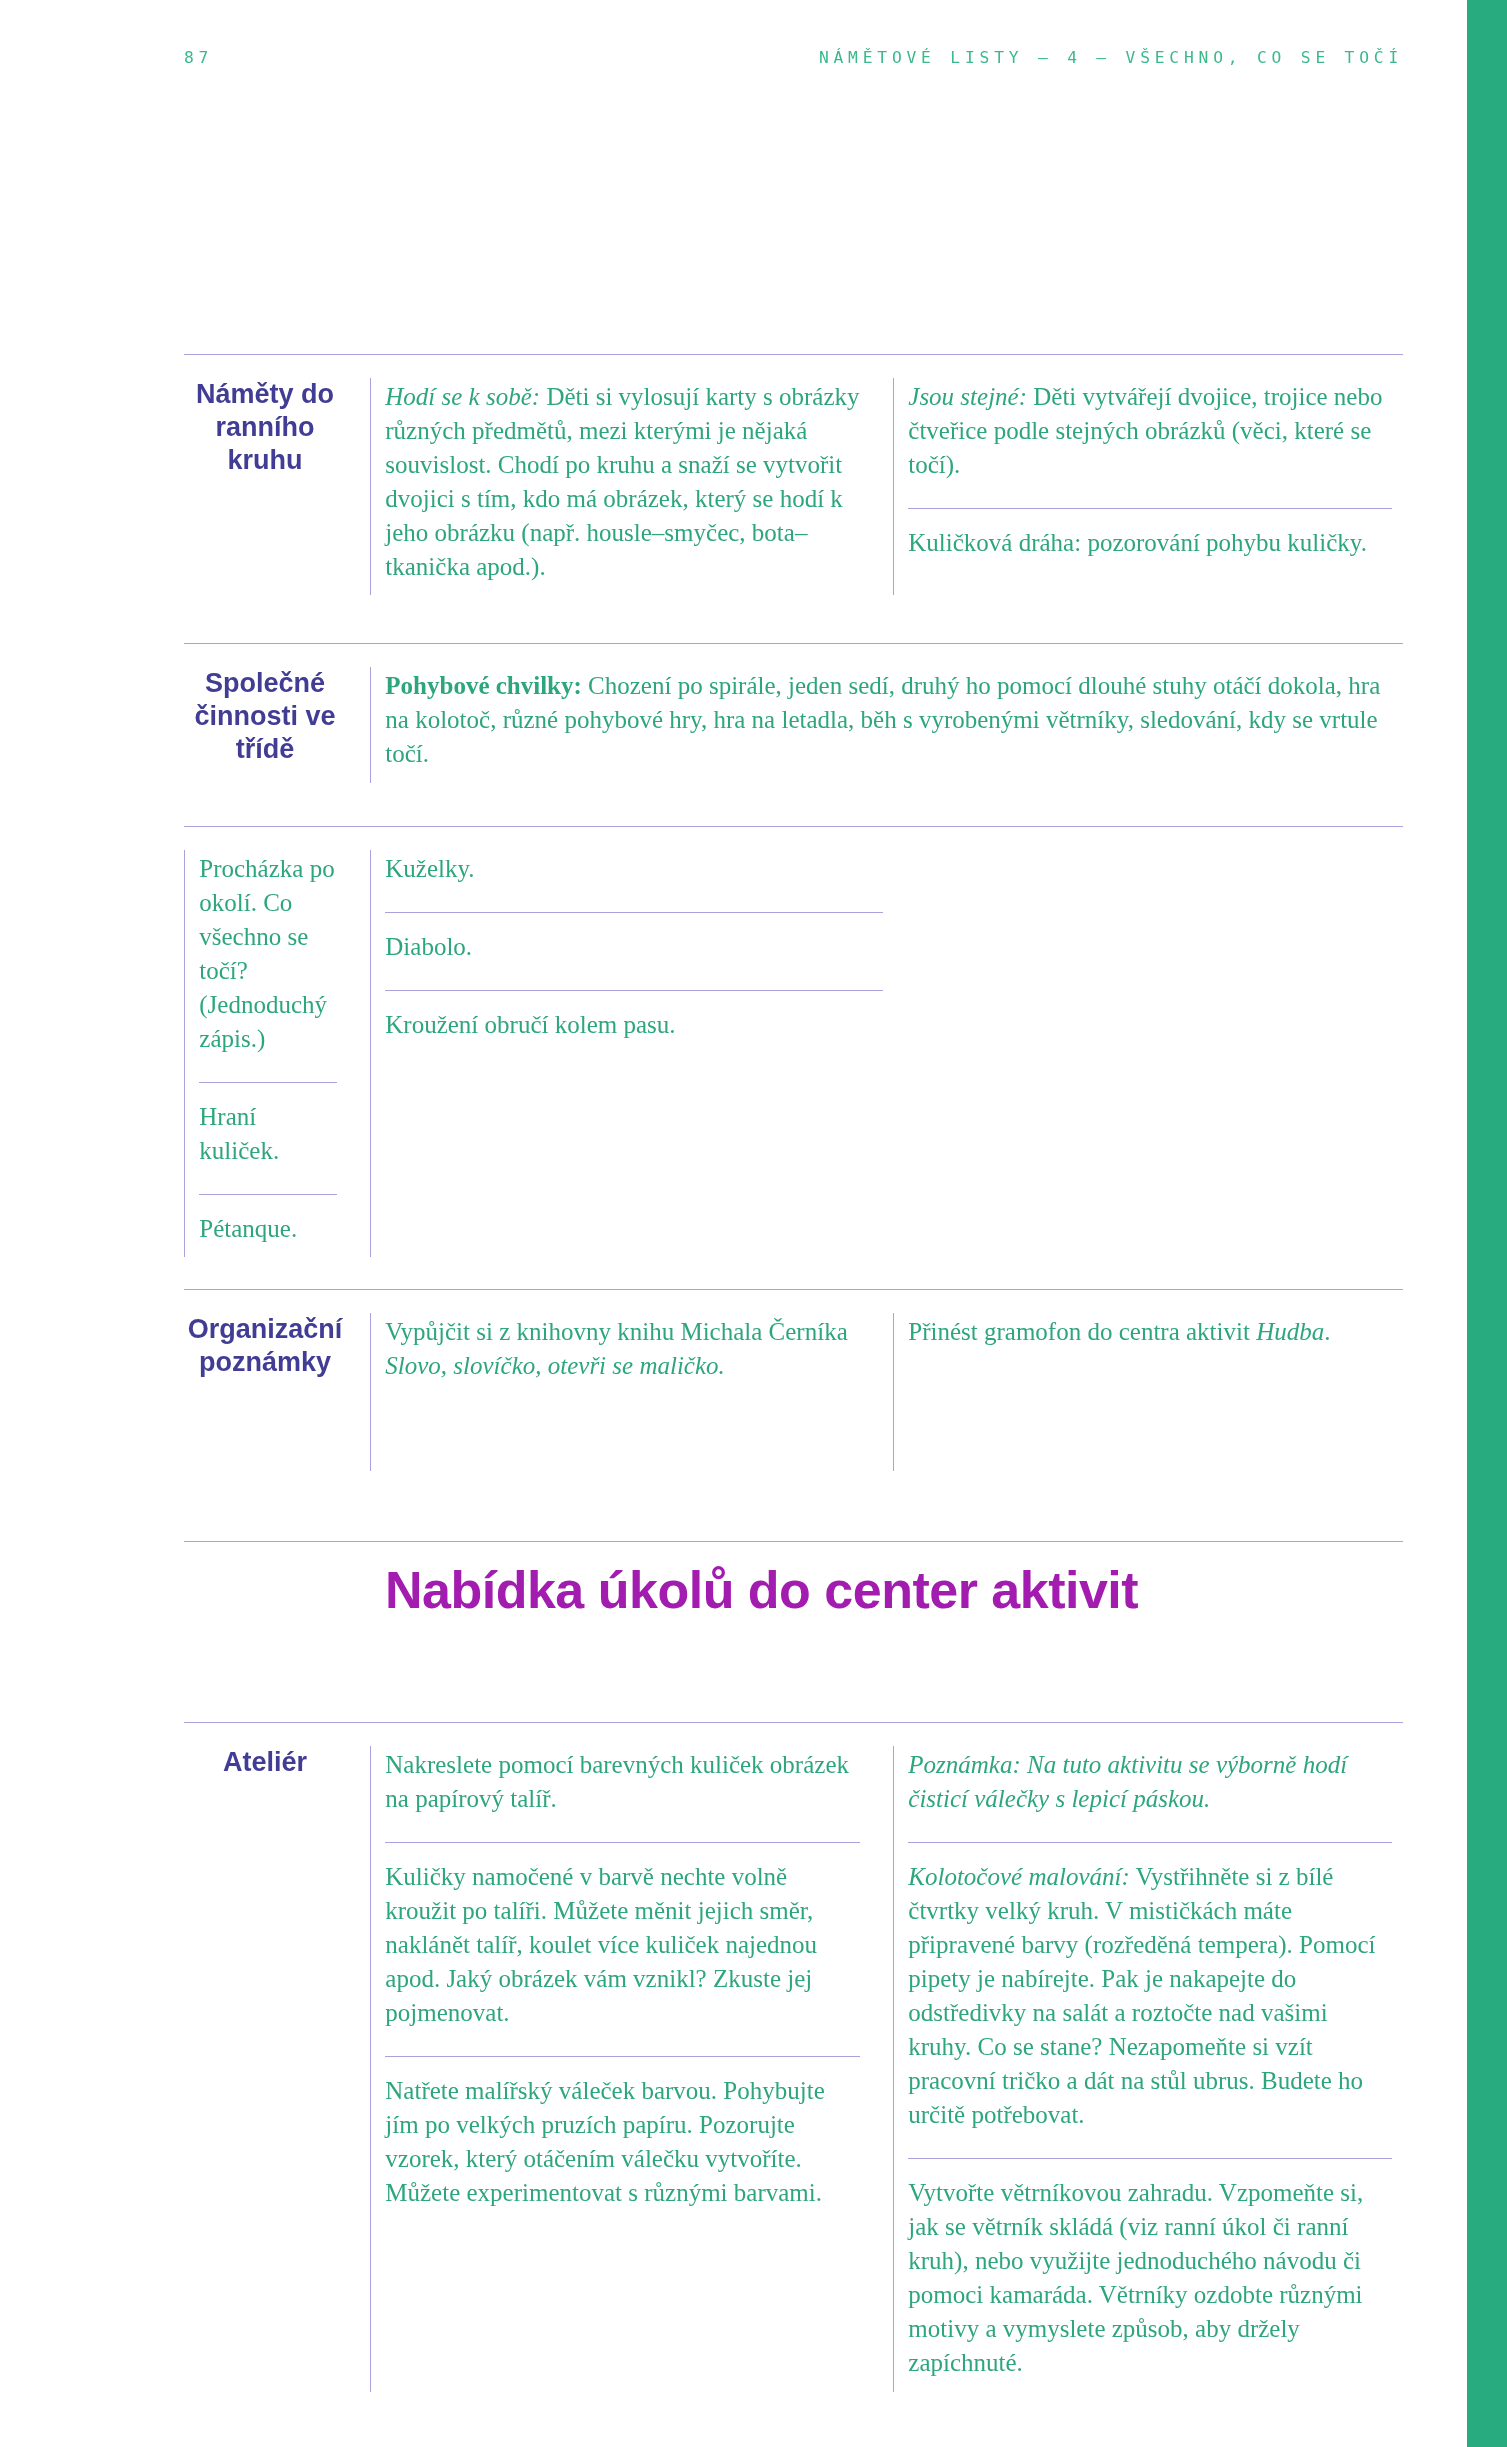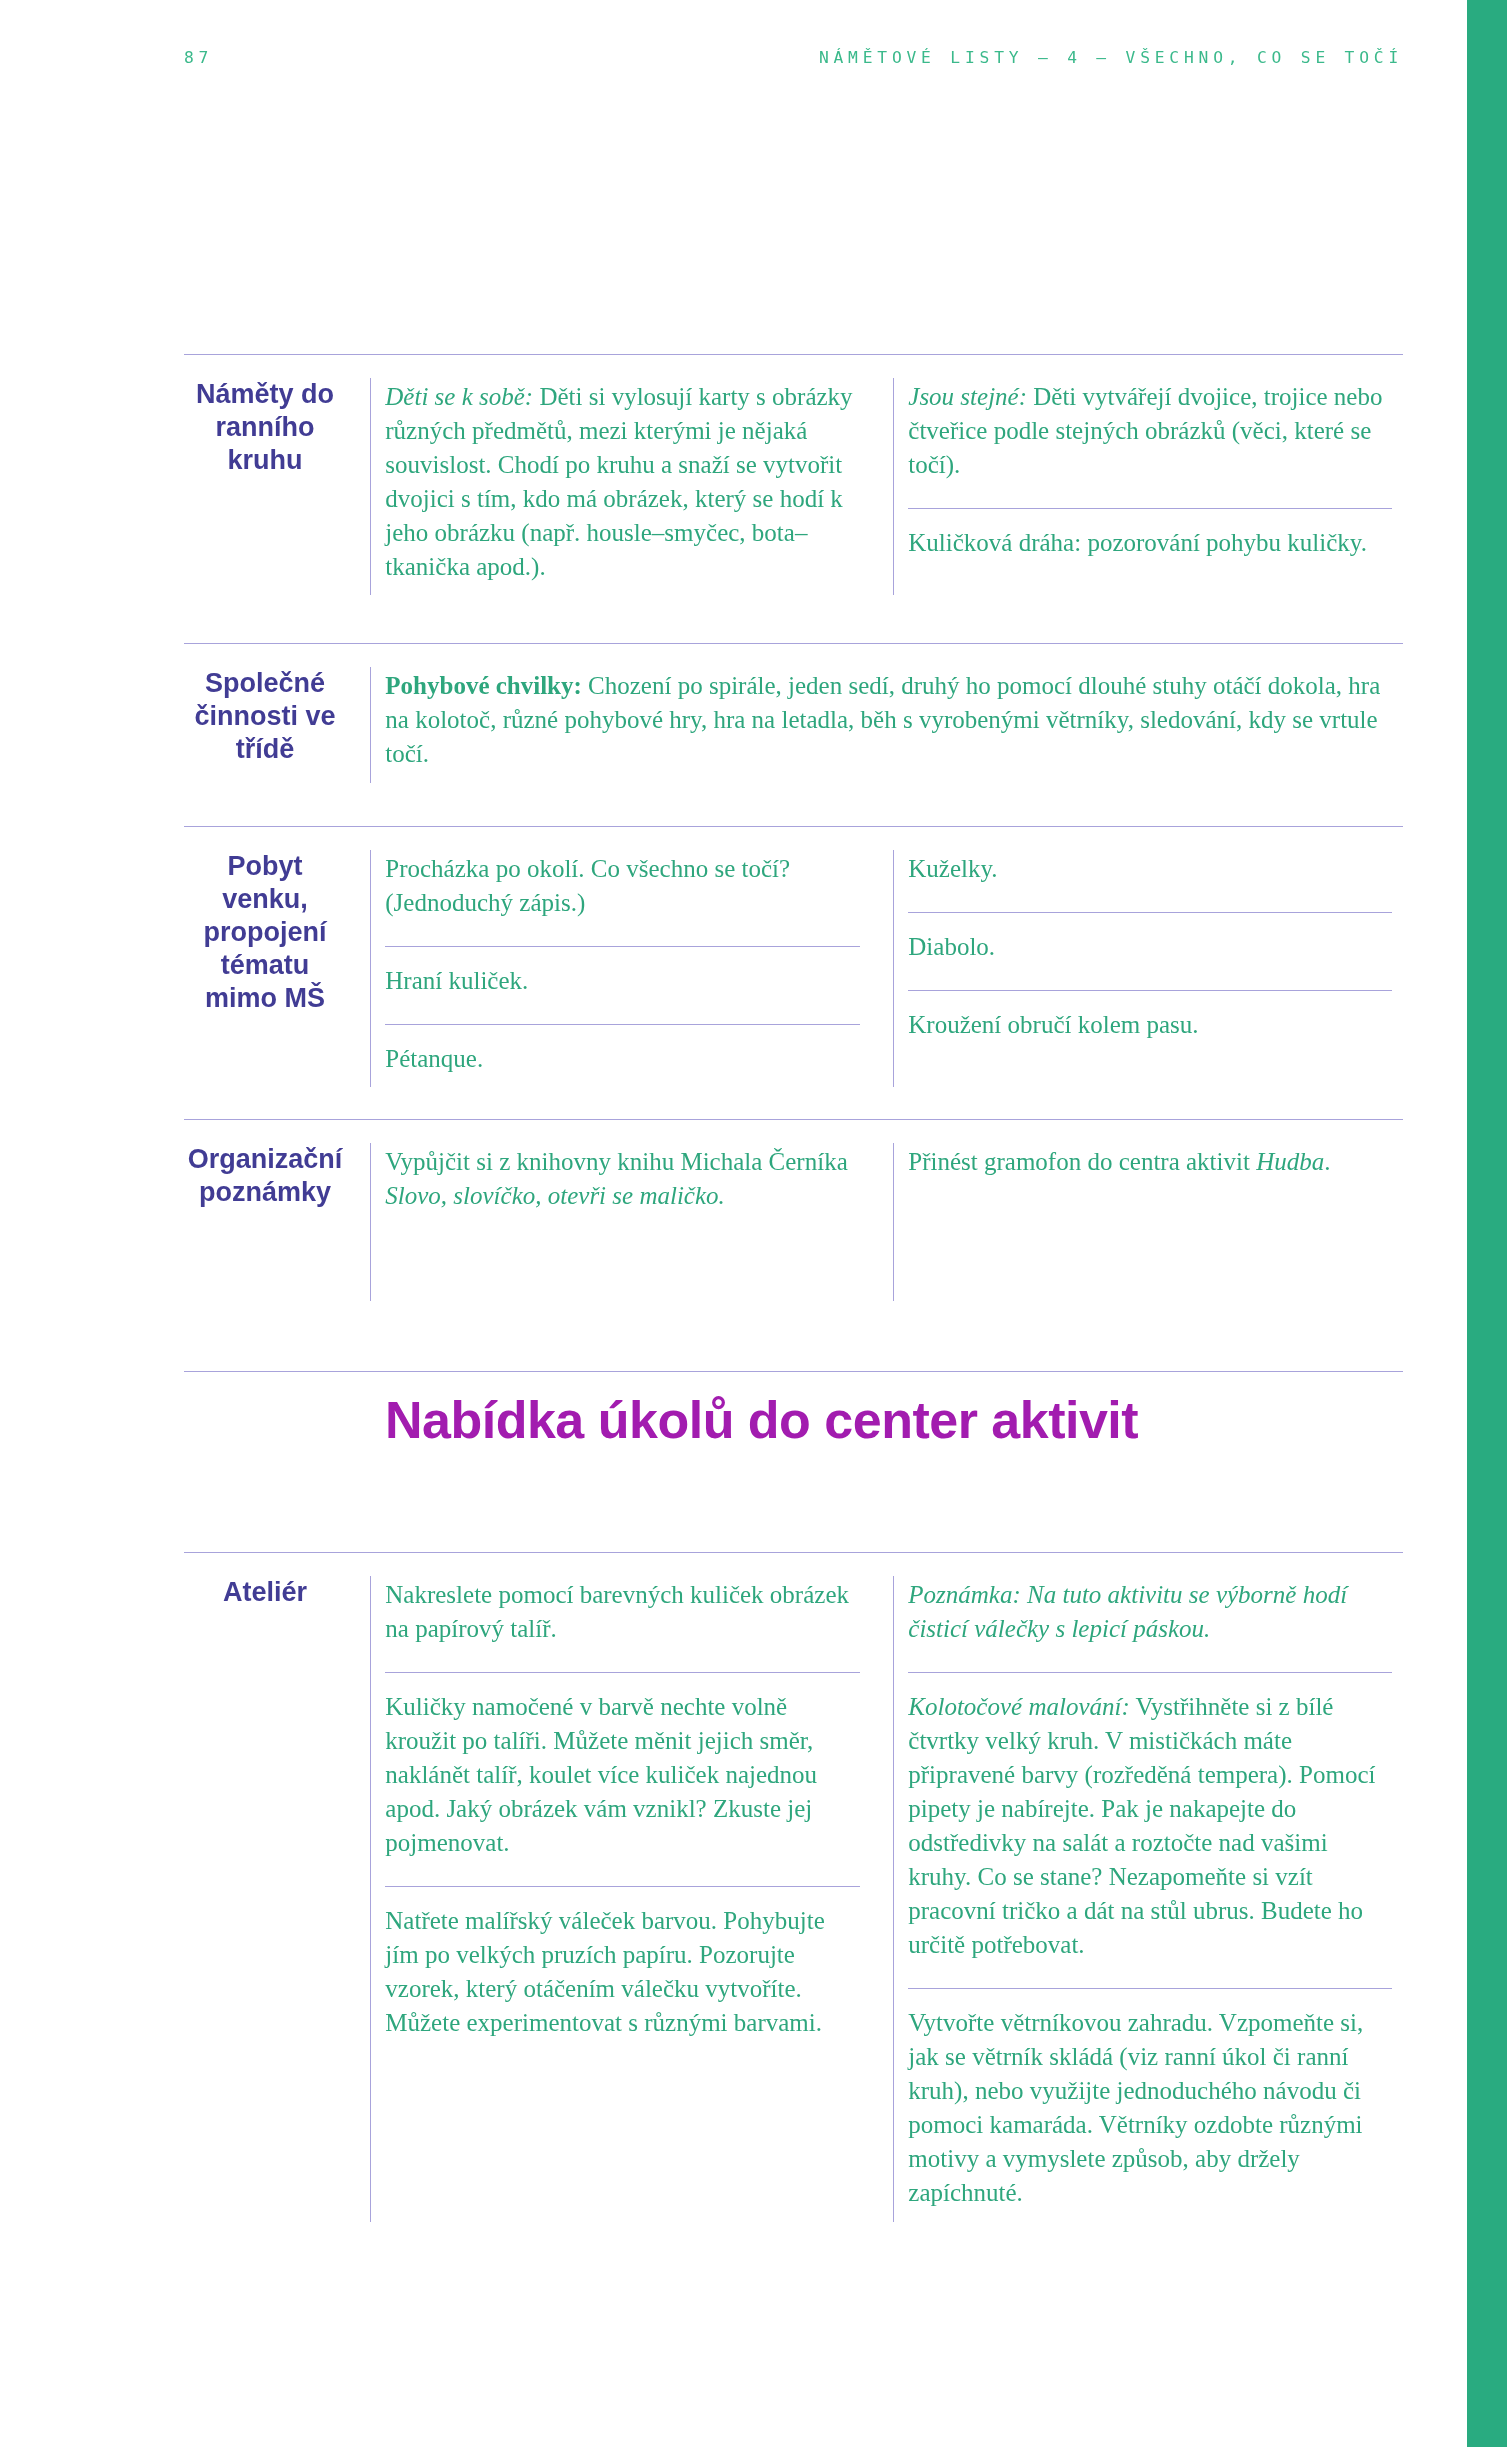--- a/index.html
+++ b/index.html
@@ -105,37 +105,36 @@
 <header class="running-head">
   <span>87</span>
   <span>NÁMĚTOVÉ LISTY – 4 – VŠECHNO, CO SE TOČÍ</span>
 </header>
 
 <main class="content">
 
   <section class="section s1">
     <div class="label">Náměty do ranního kruhu</div>
     <div class="col c1">
-      <p class="block"><span class="it">Děti se k sobě:</span><span> Děti si vylosují karty s obrázky různých předmětů, mezi kterými je nějaká souvislost. Chodí po kruhu a snaží se vytvořit dvojici s tím, kdo má obrázek, který se hodí k jeho obrázku (např. housle–smyčec, bota–tkanička apod.).</span></p>
+      <p class="block"><span class="it">Hodí se k sobě:</span><span> Děti si vylosují karty s obrázky různých předmětů, mezi kterými je nějaká souvislost. Chodí po kruhu a snaží se vytvořit dvojici s tím, kdo má obrázek, který se hodí k jeho obrázku (např. housle–smyčec, bota–tkanička apod.).</span></p>
     </div>
     <div class="col c2">
       <p class="block"><span class="it">Jsou stejné:</span><span> Děti vytvářejí dvojice, trojice nebo čtveřice podle stejných obrázků (věci, které se točí).</span></p>
       <p class="block">Kuličková dráha: pozorování pohybu kuličky.</p>
     </div>
   </section>
 
   <section class="section s2">
     <div class="label">Společné činnosti ve třídě</div>
     <div class="col full">
       <p class="block"><span class="bd">Pohybové chvilky:</span><span> Chození po spirále, jeden sedí, druhý ho pomocí dlouhé stuhy otáčí dokola, hra na kolotoč, různé pohybové hry, hra na letadla, běh s vyrobenými větrníky, sledování, kdy se vrtule točí.</span></p>
     </div>
   </section>
 
   <section class="section s3">
-    <div class="label">Pobyt venku, propojení tématu mimo MŠ</div>
     <div class="col c1">
       <p class="block">Procházka po okolí. Co všechno se točí? (Jednoduchý zápis.)</p>
       <p class="block">Hraní kuliček.</p>
       <p class="block">Pétanque.</p>
     </div>
     <div class="col c2">
       <p class="block">Kuželky.</p>
       <p class="block">Diabolo.</p>
       <p class="block">Kroužení obručí kolem pasu.</p>
     </div>

